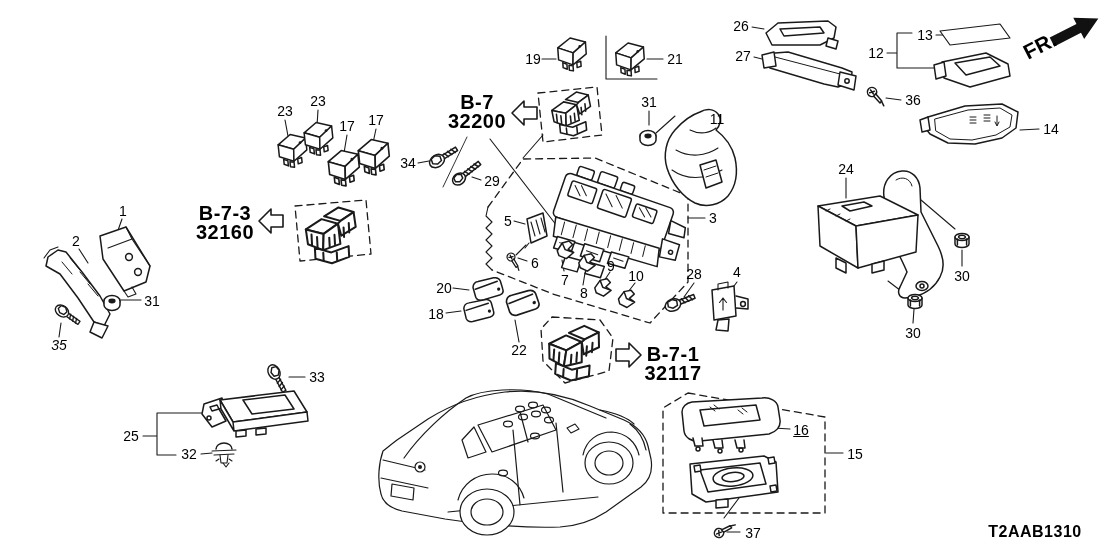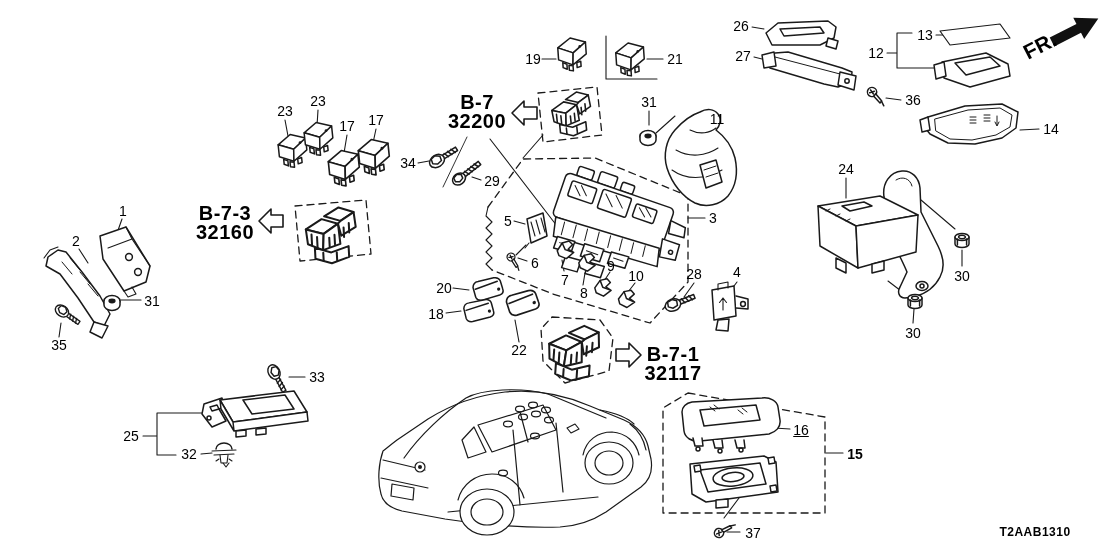--- a/index.html
+++ b/index.html
@@ -6,21 +6,21 @@
   .canvas{position:relative;width:1108px;height:554px;background:#ffffff;overflow:hidden;
           font-family:"Liberation Sans",sans-serif;color:#000;}
   svg.art{position:absolute;left:0;top:0;}
   .lbl{position:absolute;transform:translate(-50%,-50%);font-size:14px;font-weight:400;
        white-space:nowrap;line-height:1;}
   .ref{position:absolute;transform:translate(-50%,-50%);font-size:20px;font-weight:700;
        text-align:center;line-height:19px;letter-spacing:0.5px;}
   .fr-label{position:absolute;left:1040px;top:46px;transform:translate(-50%,-50%) rotate(-27deg);
        font-size:21px;font-weight:700;}
   .diagram-code{position:absolute;left:1035px;top:532px;transform:translate(-50%,-50%);
-       font-size:12px;font-weight:700;letter-spacing:0.5px;}
+       font-size:16px;font-weight:700;letter-spacing:0.5px;}
 </style>
 </head>
 <body>
 
 <div class="canvas">
 
 <svg class="art" width="1108" height="554" viewBox="0 0 1108 554">
   <defs>
     <g id="relay" stroke-linejoin="round">
       <path d="M1,11 L14,2 L29,7 L16,17 Z" fill="#fff"></path>
@@ -404,21 +404,21 @@
             <ellipse cx="535" cy="436" rx="4.5" ry="2.8"></ellipse>
         <ellipse cx="503" cy="473" rx="4.5" ry="2.8"></ellipse>
       </g>
     </g>
   </g>
 </svg>
 
 <div class="lbl" style="left:123px;top:211px;">1</div>
 <div class="lbl" style="left:76px;top:241px;">2</div>
 <div class="lbl" style="left:152px;top:301px;">31</div>
-<div class="lbl" style="left:59px;top:345px;">35</div>
+<div class="lbl" style="left:59px;top:345px;font-style:italic;">35</div>
 <div class="lbl" style="left:285px;top:111px;">23</div>
 <div class="lbl" style="left:318px;top:101px;">23</div>
 <div class="lbl" style="left:347px;top:126px;">17</div>
 <div class="lbl" style="left:376px;top:120px;">17</div>
 <div class="lbl" style="left:408px;top:163px;">34</div>
 <div class="lbl" style="left:492px;top:181px;">29</div>
 <div class="lbl" style="left:533px;top:59px;">19</div>
 <div class="lbl" style="left:675px;top:59px;">21</div>
 <div class="lbl" style="left:649px;top:102px;">31</div>
 <div class="lbl" style="left:717px;top:119px;">11</div>
@@ -440,21 +440,21 @@
 <div class="lbl" style="left:636px;top:276px;">10</div>
 <div class="lbl" style="left:694px;top:274px;">28</div>
 <div class="lbl" style="left:737px;top:272px;">4</div>
 <div class="lbl" style="left:444px;top:288px;">20</div>
 <div class="lbl" style="left:436px;top:314px;text-align:right;">18</div>
 <div class="lbl" style="left:519px;top:350px;">22</div>
 <div class="lbl" style="left:317px;top:377px;">33</div>
 <div class="lbl" style="left:131px;top:436px;">25</div>
 <div class="lbl" style="left:189px;top:454px;">32</div>
 <div class="lbl" style="left:801px;top:430px;text-decoration:underline;">16</div>
-<div class="lbl" style="left:855px;top:454px;font-weight:bold;">15</div>
+<div class="lbl" style="left:855px;top:454px;">15</div>
 <div class="lbl" style="left:753px;top:533px;">37</div>
 
 <div class="ref" style="left:477px;top:112px;">
   <div>B-7</div>
   <div>32200</div>
 </div>
 <div class="ref" style="left:225px;top:223px;">
   <div>B-7-3</div>
   <div>32160</div>
 </div>

